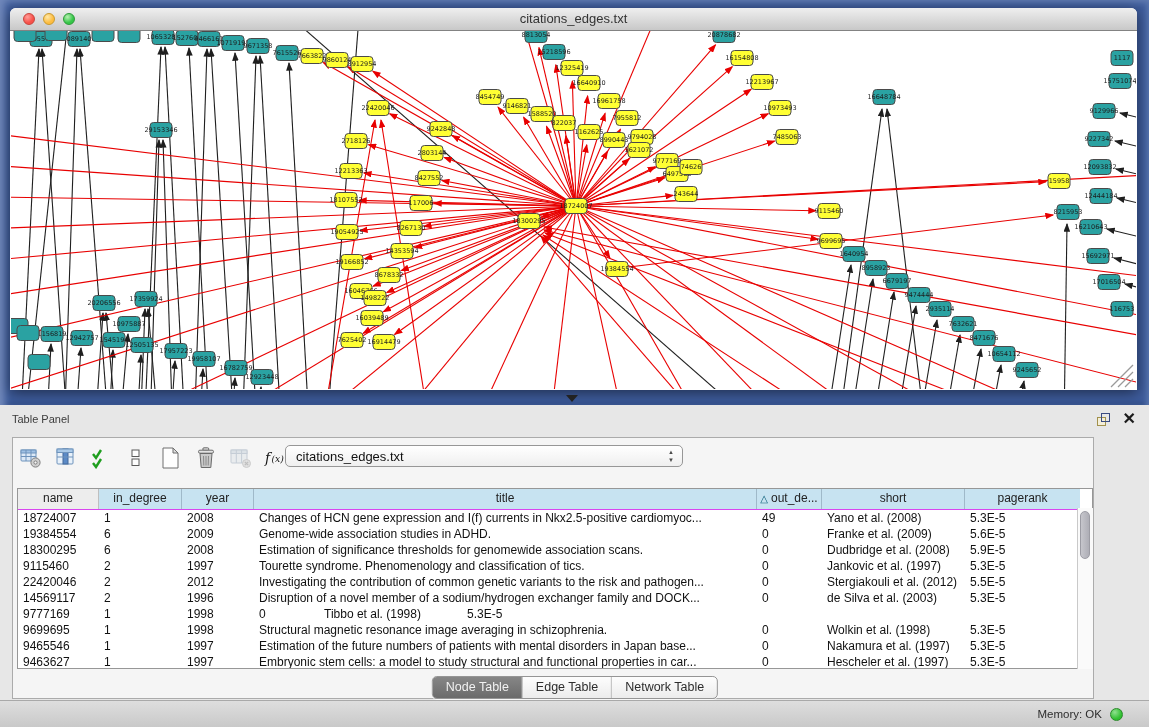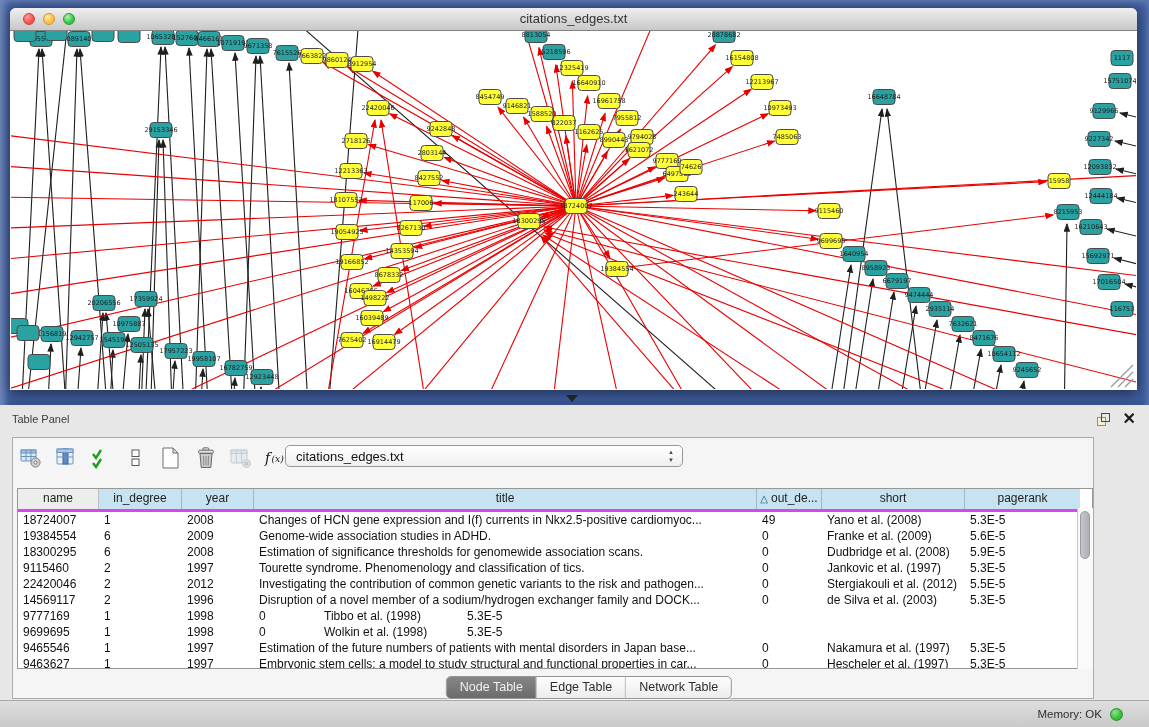--- a/index.html
+++ b/index.html
@@ -37,36 +37,36 @@
   .toolbar{position:absolute;left:6px;top:4px;height:32px;display:flex;align-items:center;gap:11px;}
   .tb-icon{width:24px;height:22px;display:flex;align-items:center;justify-content:center;}
   .dropdown{position:absolute;left:272px;top:7px;width:398px;height:22px;box-sizing:border-box;
             border:1px solid #979797;border-radius:5px;background:linear-gradient(#FFFFFF,#EFEFEF);
             font-size:13px;color:#111;}
   .dropdown .dval{position:absolute;left:10px;top:0;line-height:21px;}
   .dropdown .darrows{position:absolute;right:8px;top:2px;font-size:6px;line-height:8px;color:#4a4a4a;text-align:center;}
 
   .tablewrap{position:absolute;left:4px;top:50px;width:1076px;height:181px;box-sizing:border-box;
              border:1px solid #979797;background:#fff;overflow:hidden;}
-  .thead{display:flex;height:20px;border-bottom:3px solid #d946ef;}
+  .thead{display:flex;height:20px;border-bottom:1px solid #d946ef;}
   .th{box-sizing:border-box;height:20px;line-height:19px;text-align:center;font-size:12px;color:#222;
       background:#C7E3F1;border-right:1px solid #9FB9C9;overflow:hidden;white-space:nowrap;}
   .th.gray{background:#EDEDED;border-right:1px solid #BFBFBF;}
   .sort-tri{color:#045a74;font-size:10px;margin-right:3px;}
   .tbody .tr{display:flex;height:16px;}
   .td{box-sizing:border-box;height:16px;line-height:16px;font-size:12px;color:#111;
       padding-left:5px;overflow:hidden;white-space:nowrap;}
   .c0{width:81px}.c1{width:83px}.c2{width:72px}.c3{width:503px}.c4{width:65px}.c5{width:143px}.c6{width:115px}
   .th.c6{border-right:none;}
   .vscroll{position:absolute;left:1064px;top:70px;width:15px;height:161px;background:#FAFAFA;
            border-left:1px solid #C9C9C9;}
   .vthumb{position:absolute;left:2px;top:3px;width:10px;height:48px;border-radius:6px;
           background:linear-gradient(90deg,#C6C6CC,#AEAEB6);border:1px solid #9C9CA4;box-sizing:border-box;}
 
-  .tabs{position:absolute;left:50%;top:238px;transform:translateX(-50%);margin-left:36px;display:flex;height:21px;
+  .tabs{position:absolute;left:50%;top:238px;transform:translateX(-50%);margin-left:22px;display:flex;height:21px;
         border:1px solid #959595;border-radius:5px;overflow:hidden;background:linear-gradient(#FDFDFD,#ECECEC);
         box-shadow:0 1px 0 rgba(255,255,255,.7);}
   .tab{padding:0 13px;line-height:21px;font-size:12.5px;color:#2d2d2d;border-left:1px solid #BDBDBD;}
   .tab:first-child{border-left:none;}
   .tab.sel{background:linear-gradient(#868686,#6B6B6B);color:#F2F2F2;border-left:none;}
 
   
   .status{position:absolute;left:0;top:700px;width:1149px;height:27px;
           background:linear-gradient(#DEDEDE,#C9C9C9);border-top:1px solid #A9A9A9;box-sizing:border-box;}
   .mem-label{position:absolute;right:47px;top:0;line-height:26px;font-size:11.5px;color:#2e2e2e;margin-left:40px;}
@@ -776,20 +776,21 @@
             <div class="td c1">1</div>
             <div class="td c2">1998</div>
             <div class="td c4">0</div>
             <div class="td c5">Tibbo et al. (1998)</div>
             <div class="td c6">5.3E-5</div>
           </div>
           <div class="tr">
             <div class="td c0">9699695</div>
             <div class="td c1">1</div>
             <div class="td c2">1998</div>
+            <div class="td c3">Structural magnetic resonance image averaging in schizophrenia.</div>
             <div class="td c4">0</div>
             <div class="td c5">Wolkin et al. (1998)</div>
             <div class="td c6">5.3E-5</div>
           </div>
           <div class="tr">
             <div class="td c0">9465546</div>
             <div class="td c1">1</div>
             <div class="td c2">1997</div>
             <div class="td c3">Estimation of the future numbers of patients with mental disorders in Japan base...</div>
             <div class="td c4">0</div>

